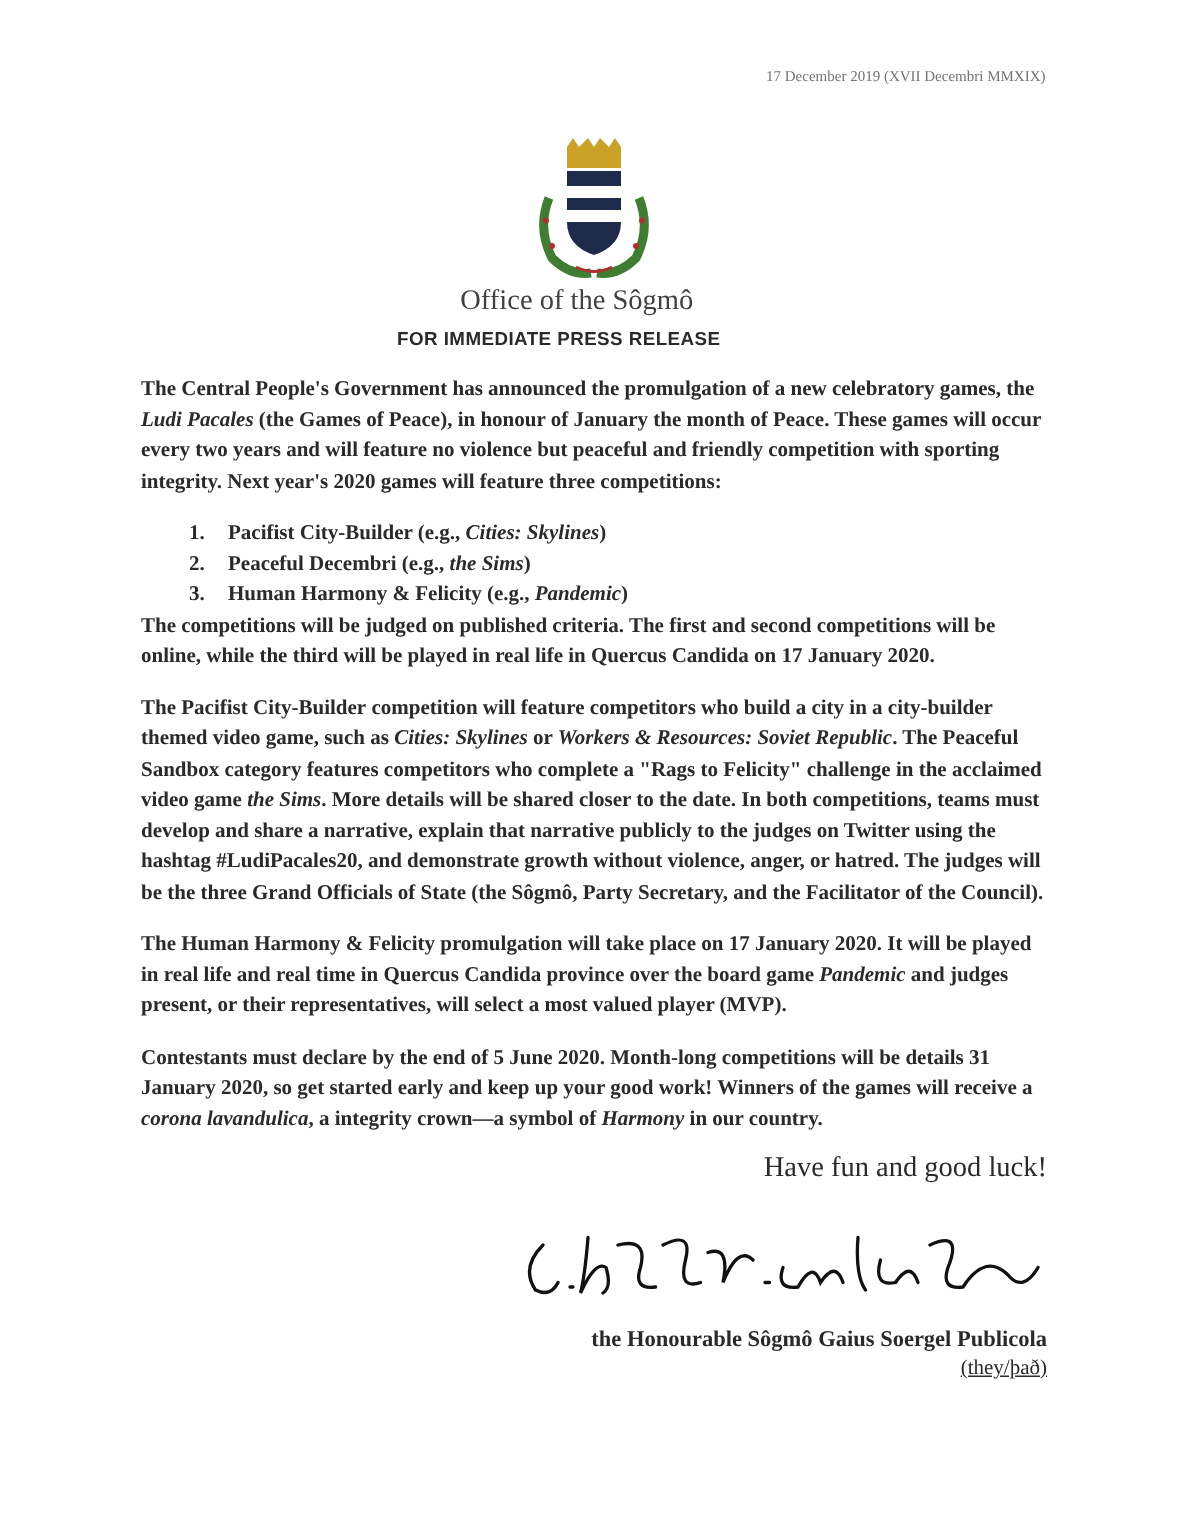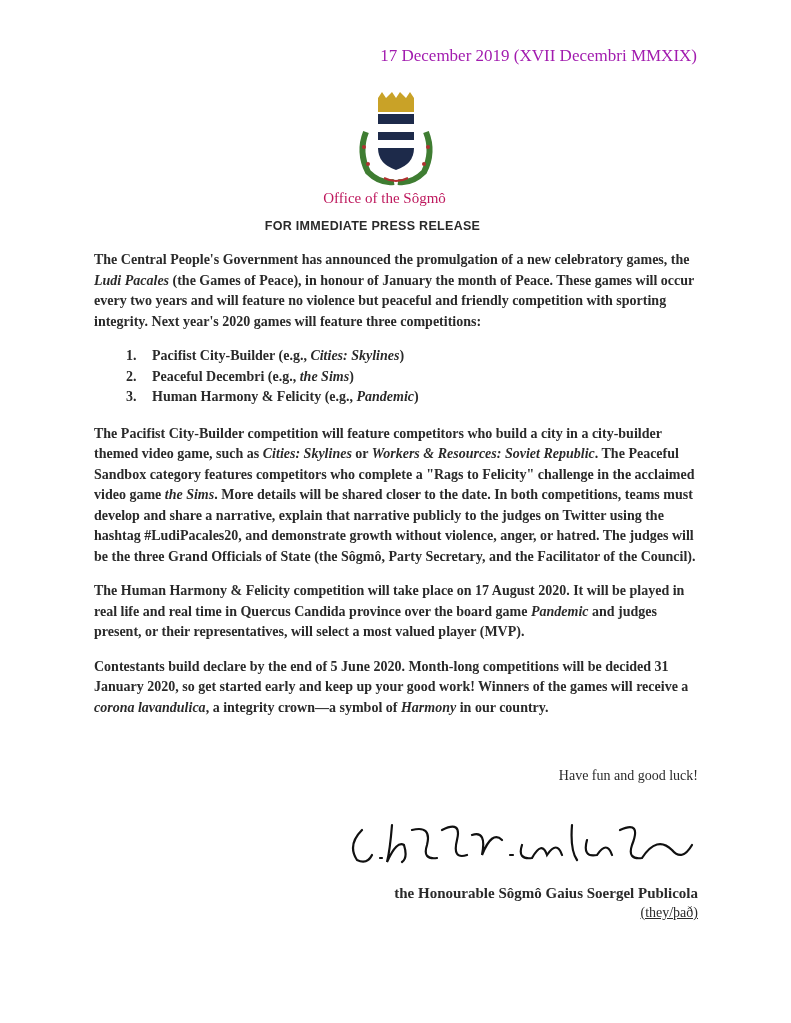--- a/index.html
+++ b/index.html
@@ -1,29 +1,29 @@
 <!DOCTYPE html>
 <html><head>
 <meta charset="utf-8">
 <style>
   html, body { margin:0; padding:0; background:#ffffff; }
   body { width:791px; height:1023px; position:relative; overflow:hidden;
          font-family:"Liberation Serif","DejaVu Serif",serif; color:#2a2a2a; }
-  .date { position:absolute; right:94px; top:46px; font-size:17px; color:#a21caf; }
+  .date { position:absolute; right:94px; top:46px; font-size:10px; color:#737373; }
   .crest { position:absolute; left:354px; top:92px; width:84px; height:96px; }
   .office { position:absolute; left:0; width:769px; top:190px; text-align:center;
-            font-size:15px; color:#be185d; }
+            font-size:19px; color:#404040; }
   .release { position:absolute; left:0; width:745px; top:219px; text-align:center;
              font-family:"Liberation Sans","DejaVu Sans",sans-serif; font-weight:bold;
              font-size:12.5px; letter-spacing:0.3px; color:#2a2a2a; }
   .body { position:absolute; left:94px; width:604px; top:250px; font-size:14px; line-height:20.5px;font-weight:bold; }
   .body p { margin:0 0 14px 0; }
-  .body ol { margin:0 0 16px 0; padding-left:46px; }
+  .body ol { margin:0 0 0 0; padding-left:46px; }
   .body ol li { padding-left:12px; }
-  .closing { position:absolute; right:93px; top:768px; font-size:14px; }
+  .closing { position:absolute; right:93px; top:768px; font-size:19px; }
   .sig { position:absolute; left:342px; top:800px; width:360px; height:80px; }
   .signame { position:absolute; right:93px; top:883px; font-size:15px; line-height:20px; }
   .signame b { font-weight:bold; }
   .pron { position:absolute; right:93px; top:905px; font-size:14px;text-decoration:underline; }
 </style>
 </head>
 <body>
 
 <div class="date">17 December 2019 (XVII Decembri MMXIX)</div>
 
@@ -47,28 +47,29 @@
 
 <div class="body">
   <p>
     <span>The Central People's Government has announced the promulgation of a new celebratory games, the </span><i>Ludi Pacales</i><span> (the Games of Peace), in honour of January the month of Peace. These games will occur every two years and will feature no violence but peaceful and friendly competition with sporting integrity. Next year's 2020 games will feature three competitions:</span>
   </p>
   <ol>
     <li><span>Pacifist City-Builder (e.g., </span><i>Cities: Skylines</i><span>)</span></li>
     <li><span>Peaceful Decembri (e.g., </span><i>the Sims</i><span>)</span></li>
     <li><span>Human Harmony &amp; Felicity (e.g., </span><i>Pandemic</i><span>)</span></li>
   </ol>
+  <p>The competitions will be judged on published criteria. The first and second competitions will be online, while the third will be played in real life in Quercus Candida on 17 January 2020.</p>
   <p>
     <span>The </span><b>Pacifist City-Builder</b><span> competition will feature competitors who build a city in a city-builder themed video game, such as </span><i>Cities: Skylines</i><span> or </span><i>Workers &amp; Resources: Soviet Republic</i><span>. The </span><b>Peaceful Sandbox</b><span> category features competitors who complete a "Rags to Felicity" challenge in the acclaimed video game </span><i>the Sims</i><span>. More details will be shared closer to the date. In both competitions, teams must develop and share a narrative, explain that narrative publicly to the judges on Twitter using the hashtag #LudiPacales20, and demonstrate growth without violence, anger, or hatred. The judges will be the three Grand Officials of State (the Sôgmô, Party Secretary, and the Facilitator of the Council).</span>
   </p>
   <p>
-    <span>The </span><b>Human Harmony &amp; Felicity</b><span> competition will take place on </span><b>17 August 2020</b><span>. It will be played in real life and real time in Quercus Candida province over the board game </span><i>Pandemic</i><span> and judges present, or their representatives, will select a most valued player (MVP).</span>
+    <span>The </span><b>Human Harmony &amp; Felicity</b><span> promulgation will take place on </span><b>17 January 2020</b><span>. It will be played in real life and real time in Quercus Candida province over the board game </span><i>Pandemic</i><span> and judges present, or their representatives, will select a most valued player (MVP).</span>
   </p>
   <p>
-    <span>Contestants build declare by the end of </span><b>5 June 2020</b><span>. Month-long competitions will be decided </span><b>31 January 2020</b><span>, so get started early and keep up your good work! Winners of the games will receive a </span><i>corona lavandulica</i><span>, a integrity crown—a symbol of </span><i>Harmony</i><span> in our country.</span>
+    <span>Contestants must declare by the end of </span><b>5 June 2020</b><span>. Month-long competitions will be details </span><b>31 January 2020</b><span>, so get started early and keep up your good work! Winners of the games will receive a </span><i>corona lavandulica</i><span>, a integrity crown—a symbol of </span><i>Harmony</i><span> in our country.</span>
   </p>
 </div>
 
 <div class="closing">Have fun and good luck!</div>
 
 <svg class="sig" viewBox="0 0 360 80">
   <path d="M20 30 Q5 45 15 60 Q25 65 30 55 M38 58 l2 0 M50 25 Q48 50 45 62 Q55 40 62 45 Q66 58 60 62 M70 30 Q90 25 85 45 Q80 60 95 58 M100 30 Q120 20 115 40 Q110 60 125 55 M130 35 Q145 30 140 55 Q150 30 160 40 M168 55 l3 0 M180 45 Q175 60 190 58 Q200 40 205 55 Q215 40 220 55 M230 25 Q228 50 235 60 M245 40 Q240 58 255 55 Q265 40 270 55 M278 30 Q300 20 290 45 Q285 60 300 58 Q315 35 330 50 Q340 62 350 45" fill="none" stroke="#111" stroke-width="2.2" stroke-linecap="round"></path>
 </svg>
 
 <div class="signame"><b>the Honourable Sôgmô Gaius Soergel Publicola</b></div>

